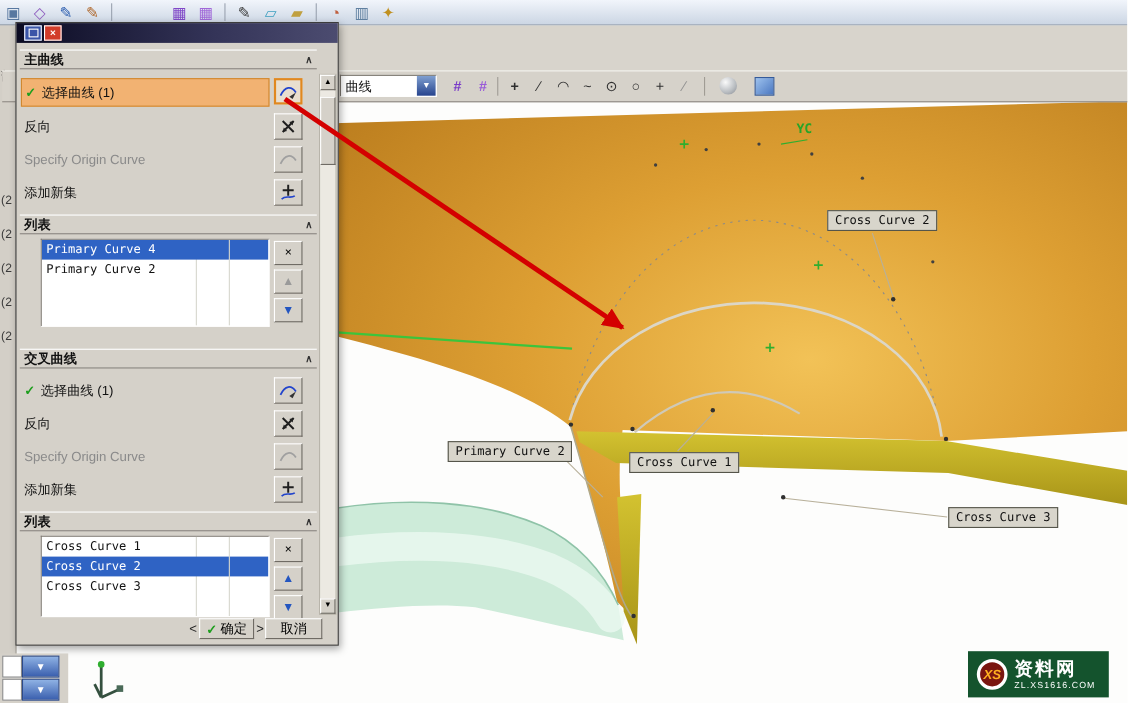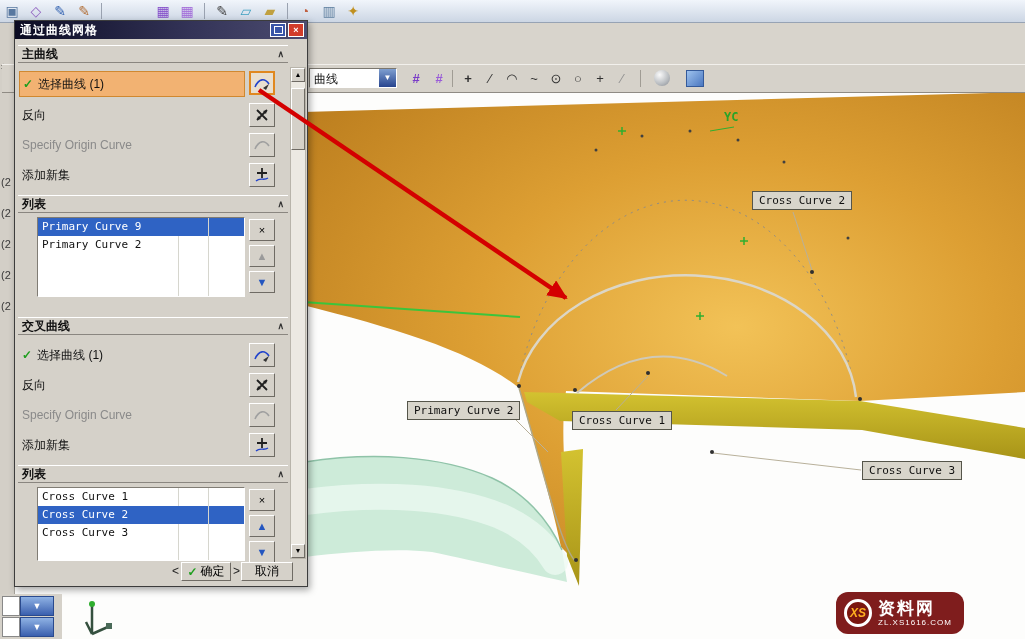--- a/index.html
+++ b/index.html
@@ -83,21 +83,21 @@
 
   
   .blpanel{position:absolute;left:0;top:594px;width:62px;height:45px;background:#d5d1c9;z-index:12;padding-top:1px}
   .mini{display:flex;height:20px;margin:1px 2px}
   .mini-field{width:18px;background:#fff;border:1px solid #888;box-sizing:border-box}
   .mini-drop{width:34px;background:linear-gradient(#8fb2e4,#3a5fae);color:#fff;font-size:9px;
              border:1px solid #2a4a8e;text-align:center;line-height:18px;padding:0}
   .triad{position:absolute;left:82px;top:596px;z-index:12}
 
   
-  .wm{position:absolute;left:836px;top:592px;width:128px;height:42px;background:#7f1d1d;border-radius:12px;
+  .wm{position:absolute;left:880px;top:592px;width:128px;height:42px;background:#14532d;border-radius:0;
       display:flex;align-items:center;gap:6px;padding:0 8px;z-index:15;box-sizing:border-box}
   .wm-logo{width:28px;height:28px;border-radius:50%;border:3px solid #fff;background:#7a1610;
            color:#ffb020;font-style:italic;font-weight:bold;font-size:12px;display:flex;
            align-items:center;justify-content:center;box-sizing:border-box;flex:none}
   .wm-title{font-size:17px;font-weight:bold;letter-spacing:2px;line-height:19px;color:#fff}
   .wm-url{font-size:8px;letter-spacing:1px;color:#fff}
 
   .arrow-svg{position:absolute;left:0;top:0;z-index:20;pointer-events:none}
 </style>
 </head>
@@ -221,21 +221,20 @@
     <text x="724" y="121" fill="#28a428" font-family="DejaVu Sans Mono, monospace" font-size="12" font-weight="bold">YC</text>
   </svg>
 
   <div class="vlabel" style="left:752px;top:191px">Cross Curve 2</div>
   <div class="vlabel" style="left:407px;top:401px">Primary Curve 2</div>
   <div class="vlabel" style="left:572px;top:411px">Cross Curve 1</div>
   <div class="vlabel" style="left:862px;top:461px">Cross Curve 3</div>
 
   <div class="dialog">
     <div class="titlebar">
-      <span class="tb-title">通过曲线网格</span>
       <button class="tb-btn tb-min">
           <span></span>
         </button>
       <button class="tb-btn tb-close">
           <span>×</span>
         </button>
     </div>
 
     <div class="sect" style="top:24px">
       <span>主曲线</span>
@@ -276,21 +275,21 @@
       <svg width="16" height="16">
         <path d="M8,1 V11 M3,6 H13" stroke="#202020" stroke-width="1.8"></path>
         <path d="M2,14 C6,10 10,14 14,11" stroke="#2244cc" fill="none" stroke-width="1.4"></path>
       </svg>
     </button>
     <div class="sect" style="top:174px">
       <span>列表</span>
       <span class="caret">∧</span>
     </div>
     <div class="lbox" style="top:196px;height:78px">
-      <div class="lrow sel">Primary Curve 9</div>
+      <div class="lrow sel">Primary Curve 4</div>
       <div class="lrow">Primary Curve 2</div>
     </div>
     <button class="sbtn" style="top:198px">×</button>
     <button class="sbtn gray" style="top:224px">▲</button>
     <button class="sbtn blue" style="top:250px">▼</button>
 
     <div class="sect" style="top:296px">
       <span>交叉曲线</span>
       <span class="caret">∧</span>
     </div>

